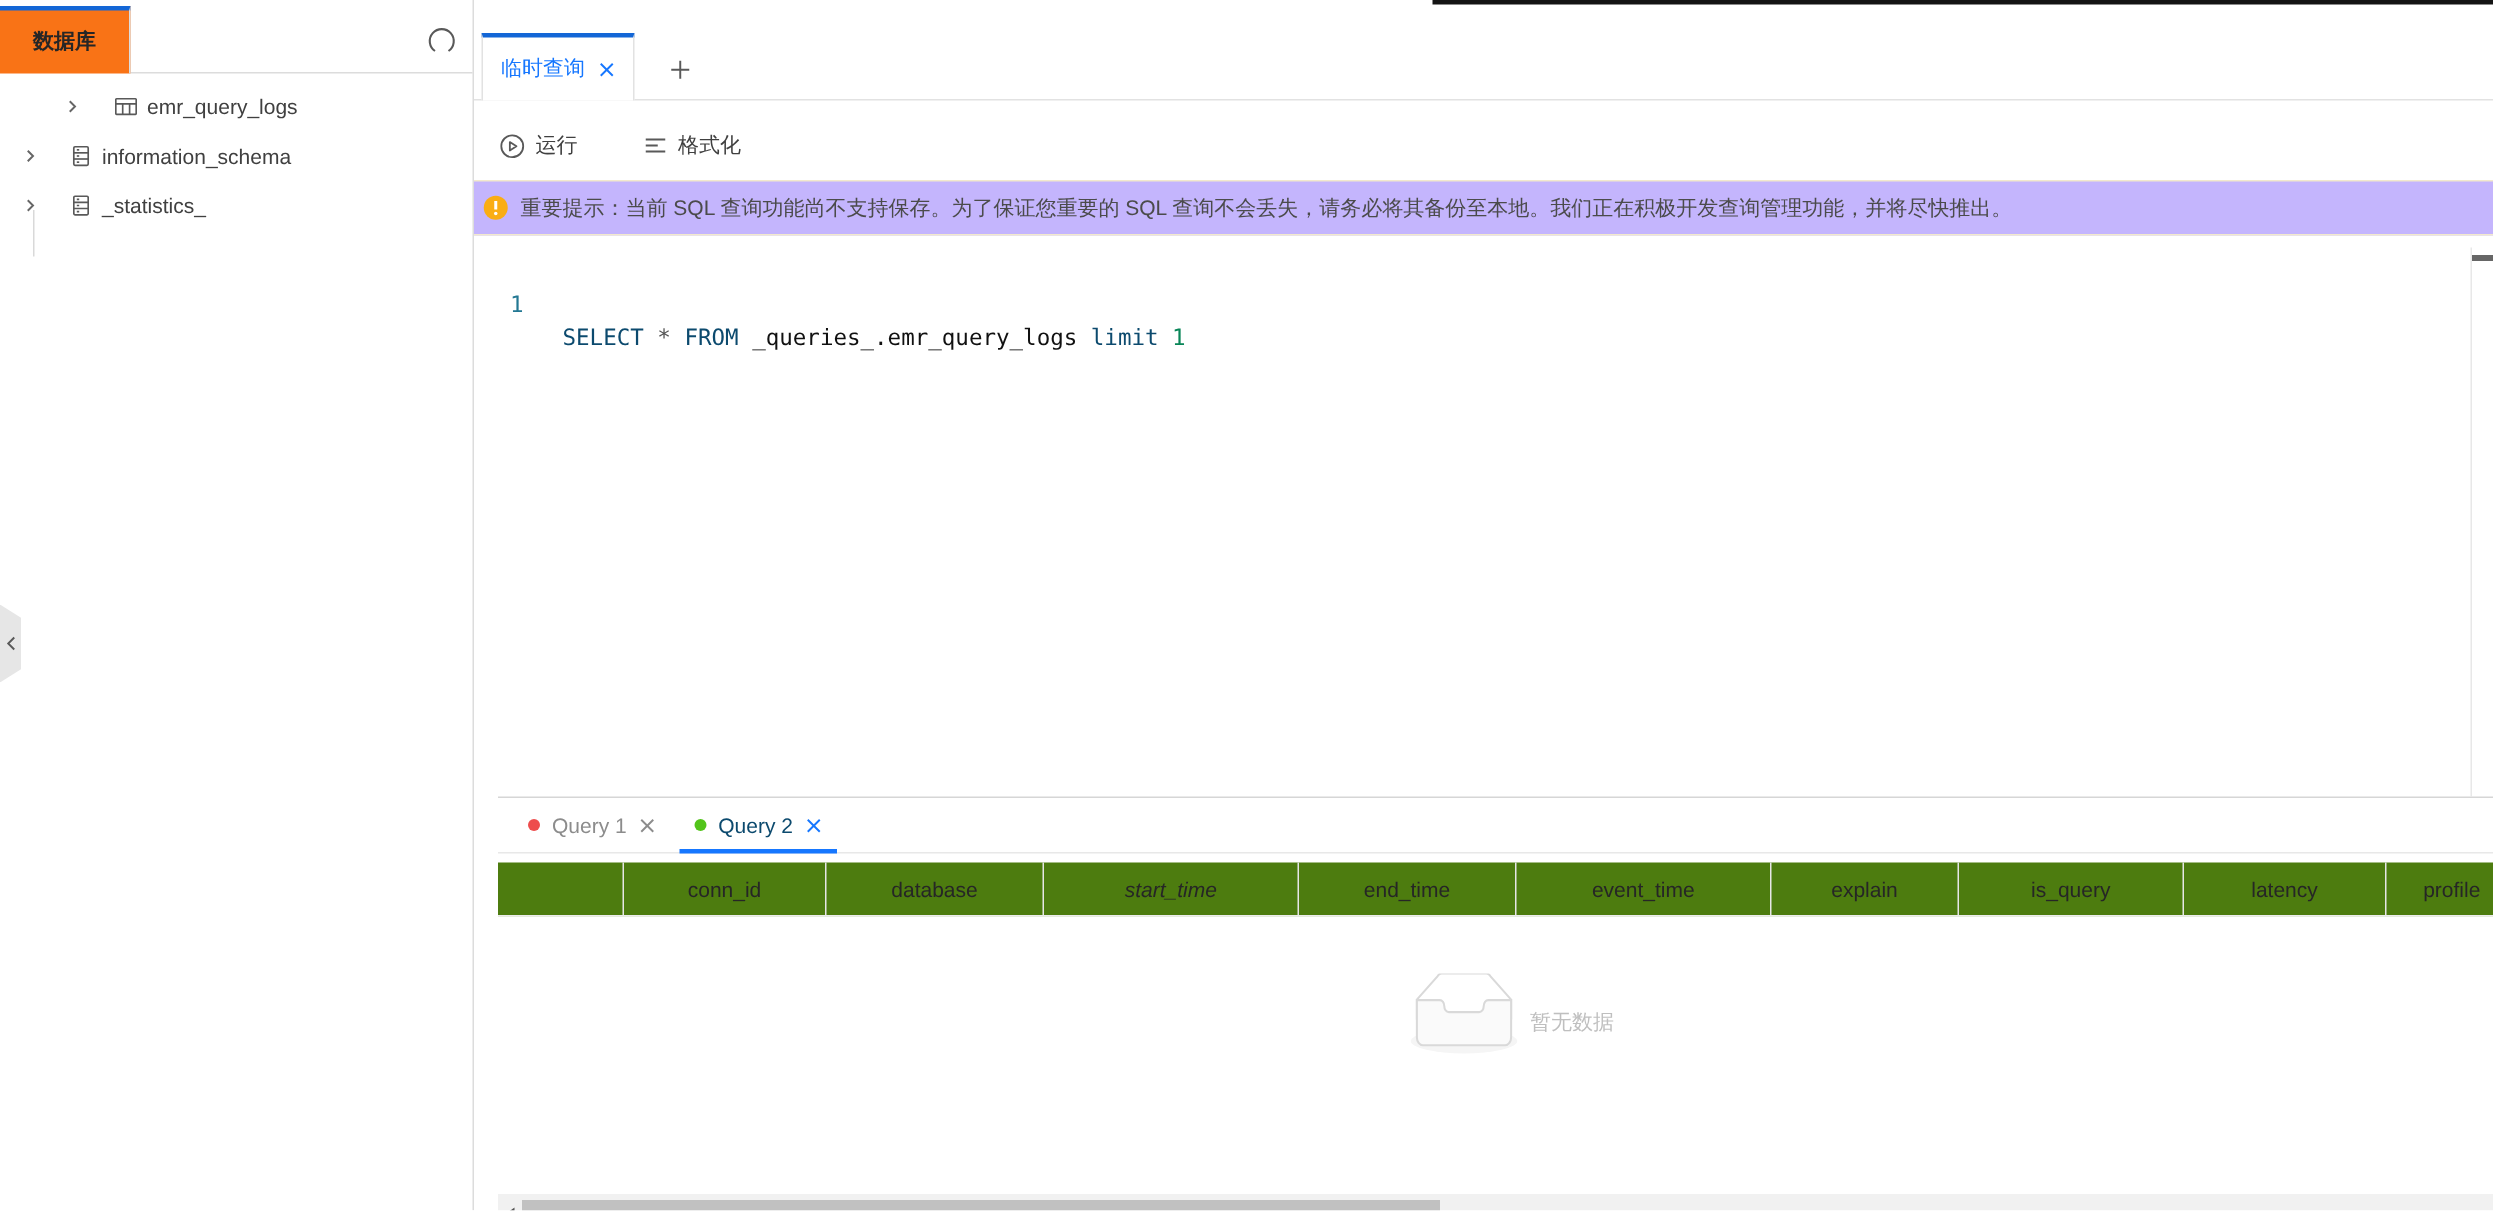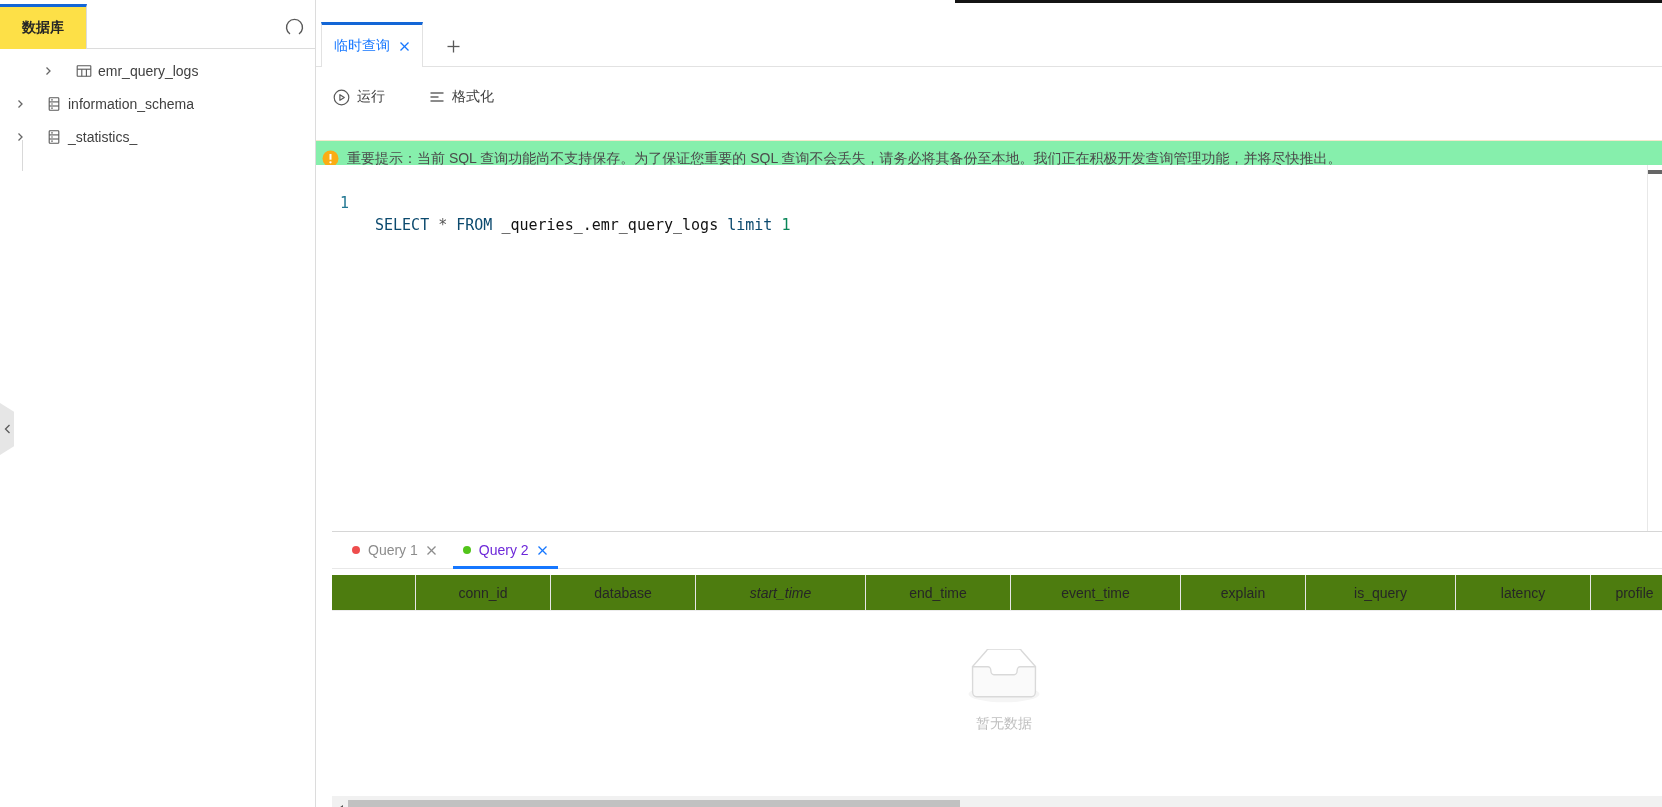--- a/index.html
+++ b/index.html
@@ -7,21 +7,21 @@
   body { font-family:"Liberation Sans","DejaVu Sans",sans-serif; }
   #app { position:relative; width:1662px; height:807px; background:#fff; overflow:hidden; font-size:14px; color:#333; }
   svg { display:block; }
 
   
   .top-edge-bar { position:absolute; left:955px; top:0; width:707px; height:3px; background:#141414; }
 
   
   .sidebar { position:absolute; left:0; top:0; width:316px; height:807px; background:#fff; border-right:1px solid #dcdcdc; }
   .sidebar-header { position:relative; height:49px; }
-  .db-tab { position:absolute; left:0; top:4px; width:87px; height:45px; background:#fde047;
+  .db-tab { position:absolute; left:0; top:4px; width:87px; height:45px; background:#f97316;
             border-top:3px solid #1366d6; border-right:1px solid #dcdcdc;
             display:flex; align-items:center; justify-content:center;
             font-weight:600; color:#262626; z-index:2; cursor:pointer; }
   .sidebar-header-rule { position:absolute; left:87px; right:0; top:4px; height:45px; border-bottom:1px solid #dcdcdc; }
   .refresh-btn { position:absolute; right:11px; top:17px; width:20px; height:20px; display:flex; align-items:center; justify-content:center; cursor:pointer; }
 
   .tree { position:absolute; left:0; top:54px; right:1px; }
   .tree-row { height:33px; display:flex; align-items:center; cursor:pointer; background:#fff; }
   .tree-row .twisty { width:12px; margin-left:14px; margin-right:20px; flex:none; }
   .tree-row.child .twisty { margin-left:42px; margin-right:22px; }
@@ -42,21 +42,21 @@
               display:flex; align-items:center; justify-content:center; gap:9px;
               color:#1677ff; z-index:2; cursor:pointer; }
   .tab-close { display:flex; align-items:center; color:#1677ff; cursor:pointer; }
   .new-tab-btn { position:absolute; left:122px; top:9px; width:30px; height:30px;
                  display:flex; align-items:center; justify-content:center; cursor:pointer; }
 
   .toolbar { position:absolute; left:0; top:49px; width:100%; height:60px;
              display:flex; align-items:center; padding-left:17px; gap:44px; }
   .tool-btn { display:flex; align-items:center; gap:7px; color:#404040; cursor:pointer; }
 
-  .banner { position:absolute; left:0; top:122px; width:100%; height:37px; background:#86efac;
+  .banner { position:absolute; left:0; top:102px; width:100%; height:37px; background:#c4b5fd;
             border-top:1px solid #f2e9cd; border-bottom:1px solid #f2e9cd;
             display:flex; align-items:center; padding-left:6px; gap:8px; color:#4b4b4b; }
   .banner-text { white-space:nowrap; }
 
   .editor { position:absolute; left:0; top:147px; width:100%; height:366px; background:#fff; cursor:text; }
   .code-line { position:absolute; left:0; top:5px; right:16px; height:22px; line-height:22px;
                font-family:"DejaVu Sans Mono","Liberation Mono",monospace; font-size:15px; white-space:pre; }
   .line-no { position:absolute; left:0; width:33px; text-align:right; color:#237893; }
   .code { position:absolute; left:59px; color:#111; }
   .tok-kw { color:#0c4a6e; }
@@ -67,37 +67,37 @@
   .editor-vsb-thumb { position:absolute; left:0; top:5px; width:14px; height:4px; background:#666; }
 
   
   .results { position:absolute; left:16px; top:513px; width:100%; height:294px; border-top:1px solid #d6d6d6; background:#fff; }
   .qtabs { position:relative; height:37px; display:flex; align-items:center; padding-left:10px; border-bottom:1px solid #e8e8e8; }
   .qtab { position:relative; height:100%; display:flex; align-items:center; gap:8px; padding:0 10px; cursor:pointer; }
   .qtab + .qtab { margin-left:6px; }
   .qdot { width:8px; height:8px; border-radius:50%; flex:none; }
   .qtab .qtab-close { display:flex; align-items:center; cursor:pointer; }
   .qtab.inactive, .qtab.inactive .qtab-close { color:#8c8c8c; }
-  .qtab.active { color:#6d28d9;justify-content:center; }
+  .qtab.active { color:#0c4a6e;justify-content:center; }
   .qtab.active .qtab-close { color:#1677ff; }
   .qtab.active::after { content:""; position:absolute; left:0; right:0; bottom:-1px; height:3px; background:#1677ff; }
 
   .thead { position:absolute; left:0; top:43px; right:0; height:36px; background:#4d7c0f;
            border-bottom:1px solid #ececec; display:flex; }
   .th { height:100%; display:flex; align-items:center; justify-content:center;
         color:#262626; border-right:1px solid #e6e6e6; flex:none; }
   .th.c-idx { width:84px; }
   .th.c0 { width:135px; } .th.c1 { width:145px; } .th.c2 { width:170px;font-style:italic; }
   .th.c3 { width:145px; } .th.c4 { width:170px; } .th.c5 { width:125px; }
   .th.c6 { width:150px; } .th.c7 { width:135px; }
   .th.c8 { flex:1; border-right:none; }
 
   .tbody { position:absolute; left:0; top:79px; right:0; bottom:29px; background:#fff; }
   .empty-state { position:absolute; left:672px; top:38px; transform:translateX(-50%);
-                 display:flex; flex-direction:column; align-items:center; }
+                 display:flex; flex-direction:row; align-items:center; }
   .empty-text { margin-top:10px; color:#bfbfbf; }
   .right-shadow { position:absolute; right:0; top:37px; bottom:29px; width:9px;
                   background:linear-gradient(to right, rgba(0,0,0,0), rgba(0,0,0,0.05)); }
 
   .hscroll { position:absolute; left:0; right:0; bottom:0; height:29px; background:#f1f1f1; }
   .hs-arrow { position:absolute; top:9px; width:0; height:0; cursor:pointer; }
   .hs-arrow.left  { left:4px;  border-top:5px solid transparent; border-bottom:5px solid transparent; border-right:7px solid #555; }
   .hs-arrow.right { right:6px; border-top:5px solid transparent; border-bottom:5px solid transparent; border-left:7px solid #555; }
   .hs-thumb { position:absolute; left:16px; top:4px; width:612px; height:14px; background:#c1c1c1; cursor:grab; }
 </style>

